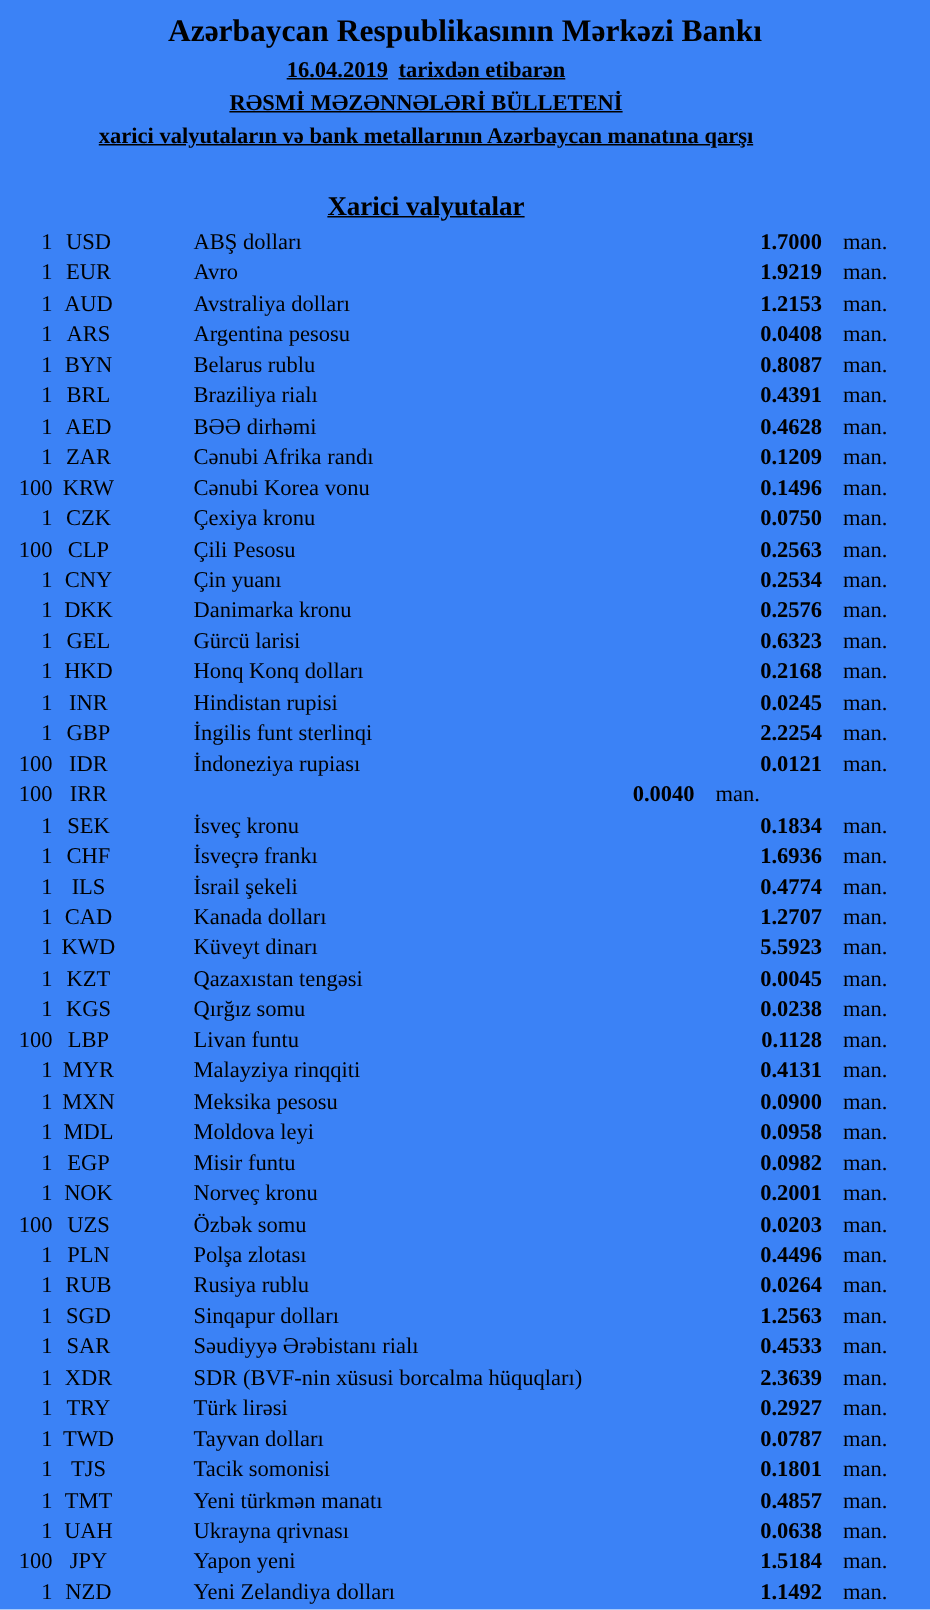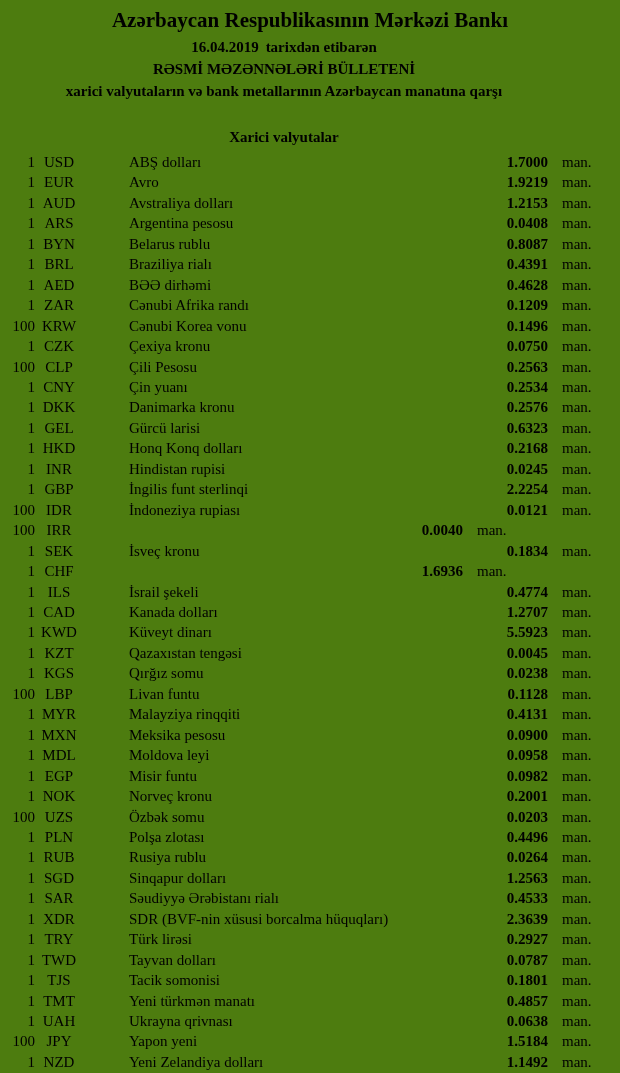--- a/index.html
+++ b/index.html
@@ -4,47 +4,48 @@
 <style>
   html, body {
     margin: 0;
     padding: 0;
     background: #ffffff;
   }
   .page {
     position: relative;
     width: 620px;
     height: 1073px;
-    background: #4d7c0f;
+    background: #3b82f6;
     color: #000000;
     font-family: "Liberation Serif", serif;
     overflow: hidden;
   }
   .bank-title {
     margin: 8px 0 0 0;
     font-size: 21px;
     line-height: 24px;
     font-weight: bold;
     text-align: center;
   }
   .hgroup {
     padding-right: 52px; 
+    text-decoration: underline;
   }
   .hline {
     margin: 0;
     font-size: 15px;
     line-height: 22px;
     font-weight: bold;
     text-align: center;
   }
   .date-line { margin-top: 4px; }
   .date-line .date { margin-right: 7px; }
   .section-title {
     margin: 27px 0 7px 0;
-    font-size: 15px;
+    font-size: 18px;
     line-height: 16px;
     font-weight: bold;
     text-align: center;
   }
   .rates {
     width: 620px;
   }
   .row {
     display: grid;
     grid-template-columns: 35px 48px 1fr 85px 52px;
@@ -212,20 +213,21 @@
       <div class="row">
         <span class="qty">1</span>
         <span class="code">SEK</span>
         <span class="name">İsveç kronu</span>
         <span class="rate">0.1834</span>
         <span class="unit">man.</span>
       </div>
       <div class="row">
         <span class="qty">1</span>
         <span class="code">CHF</span>
+        <span class="name">İsveçrə frankı</span>
         <span class="rate">1.6936</span>
         <span class="unit">man.</span>
       </div>
       <div class="row">
         <span class="qty">1</span>
         <span class="code">ILS</span>
         <span class="name">İsrail şekeli</span>
         <span class="rate">0.4774</span>
         <span class="unit">man.</span>
       </div>

